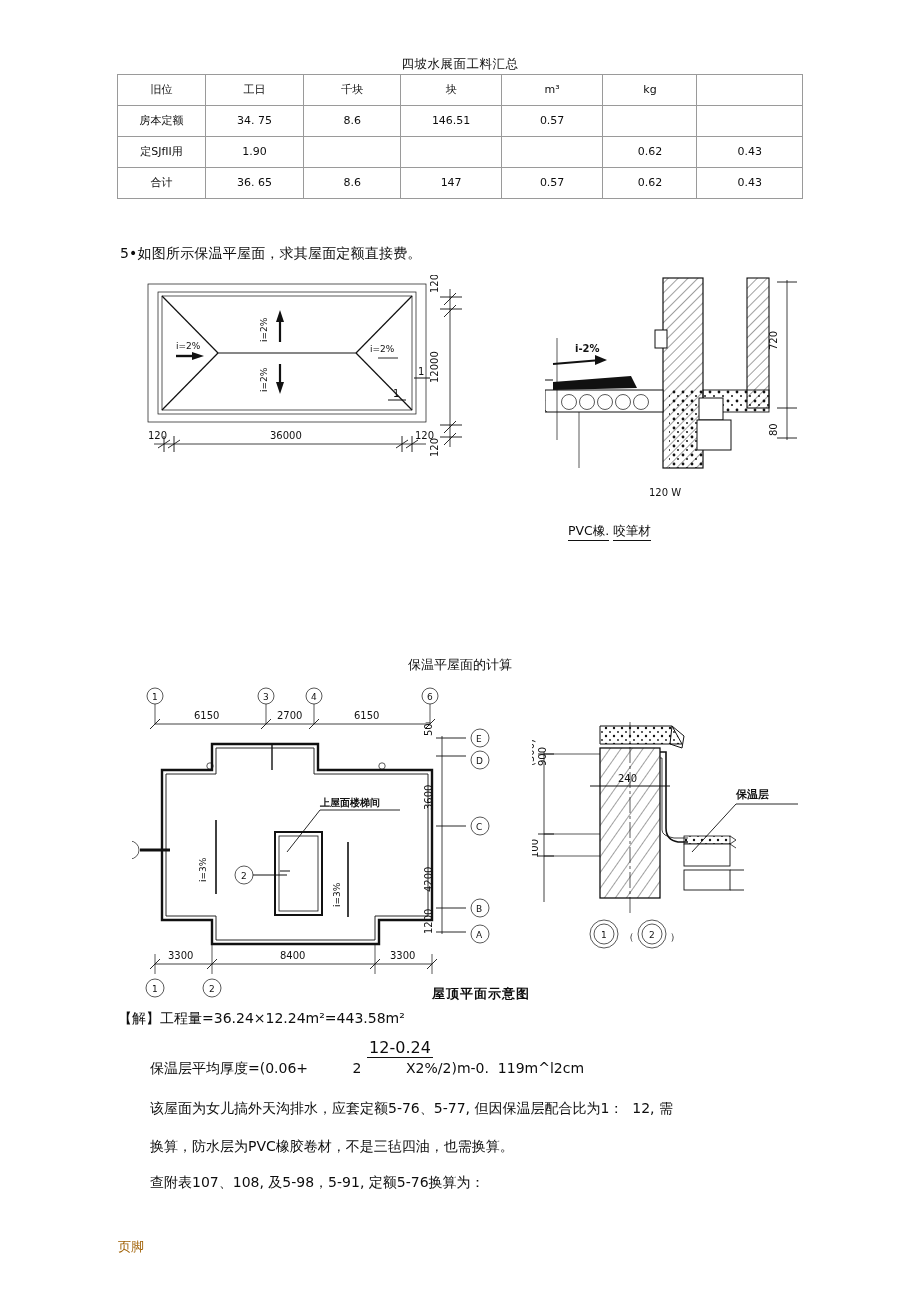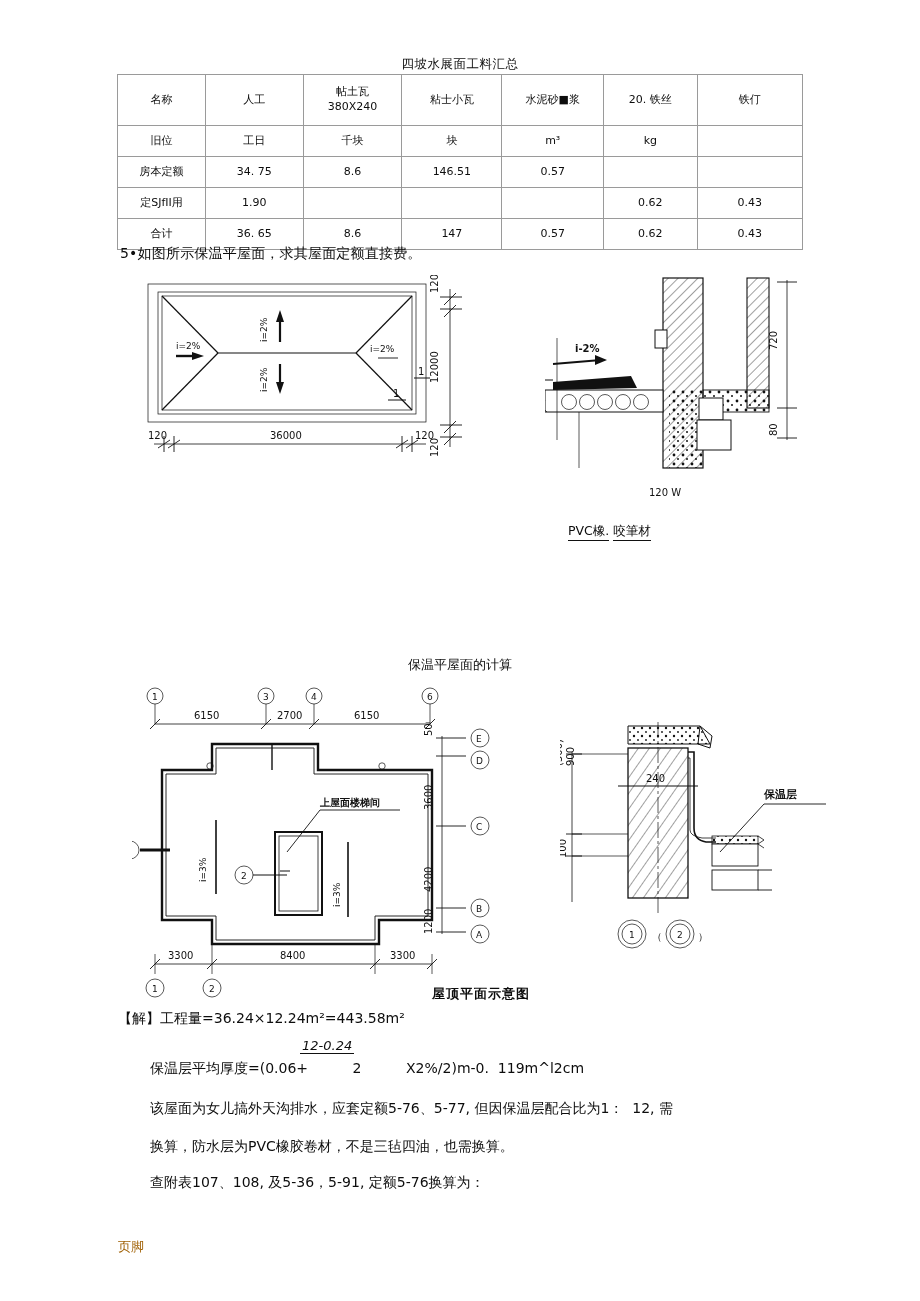--- a/index.html
+++ b/index.html
@@ -36,21 +36,21 @@
   .c4{width:102px;}
   .c5{width:94px;}
   .c6{width:106px;}
 
   
   .q-line{
     position:absolute;left:120px;top:245px;font-size:14px;letter-spacing:.2px;
   }
   .cap{position:absolute;font-size:12.5px;}
   .solution{position:absolute;font-size:14px;white-space:pre;}
-  .frac-box{position:absolute;text-align:left;font-size:13px;font-style:italic;}
+  .frac-box{position:absolute;text-align:center;font-size:16px;}
   .frac-box u{text-decoration:none;border-bottom:1.4px solid #111;padding:0 2px;}
   .ftr{position:absolute;left:118px;top:1238px;font-size:13px;color:#a16207;}
 
   
   .fig{position:absolute;}
   svg{display:block;}
   text{font-family:"DejaVu Sans","Liberation Sans",sans-serif;fill:#111;}
   .dimtxt{font-size:10px;}
   .smtxt{font-size:9px;}
   .lbl{font-size:10px;font-weight:bold;}
@@ -58,32 +58,20 @@
 </style>
 </head>
 <body>
 
 <div class="page">
 
   <div class="tbl-title">四坡水展面工料汇总</div>
 
   <table class="wrap">
     <tbody>
-      <tr class="hrow">
-        <td class="c0"><span>名称</span></td>
-        <td class="c1"><span>人工</span></td>
-        <td class="c2">
-          <div>帖土瓦</div>
-          <div>380X240</div>
-        </td>
-        <td class="c3"><span>粘士小瓦</span></td>
-        <td class="c4"><span>水泥砂■浆</span></td>
-        <td class="c5"><span>20. 铁丝</span></td>
-        <td class="c6"><span>铁仃</span></td>
-      </tr>
 
       <tr class="drow">
         <td class="c0">旧位</td>
         <td class="c1">工日</td>
         <td class="c2">千块</td>
         <td class="c3">块</td>
         <td class="c4">m³</td>
         <td class="c5">kg</td>
         <td class="c6"></td>
       </tr>
@@ -367,21 +355,21 @@
         <circle cx="62" cy="104" r="9" class="hatch-w"></circle>
         <text class="smtxt" x="58" y="108">C</text>
         <circle cx="62" cy="186" r="9" class="hatch-w"></circle>
         <text class="smtxt" x="58" y="190">B</text>
         <circle cx="62" cy="212" r="9" class="hatch-w"></circle>
         <text class="smtxt" x="58" y="216">A</text>
       </g>
     </svg>
   </div>
 
-  <div class="fig" style="left:560px;top:718px;">
+  <div class="fig" style="left:532px;top:718px;">
     <svg width="300" height="250" viewBox="0 0 300 250">
       <defs>
         <pattern id="h2" width="9" height="9" patternUnits="userSpaceOnUse" patternTransform="rotate(35)">
           <line x1="0" y1="0" x2="0" y2="9" stroke="#111" stroke-width=".8"></line>
         </pattern>
         <pattern id="d2" width="8" height="8" patternUnits="userSpaceOnUse">
           <circle cx="2" cy="2" r="1.2" fill="#111"></circle>
           <circle cx="6" cy="6" r=".9" fill="#111"></circle>
         </pattern>
       </defs>
@@ -438,17 +426,17 @@
 
   <div class="solution" style="left:118px;top:1010px;">【解】工程量=36.24×12.24m²=443.58m²</div>
 
   <div class="frac-box" style="left:300px;top:1038px;width:200px;">
     <u>12-0.24</u>
   </div>
 
   <div class="solution" style="left:150px;top:1060px;">保温层平均厚度=(0.06+          2          X2%/2)m-0.  119m^l2cm</div>
   <div class="solution" style="left:150px;top:1100px;">该屋面为女儿搞外天沟排水，应套定额5-76、5-77, 但因保温层配合比为1：  12, 需</div>
   <div class="solution" style="left:150px;top:1138px;">换算，防水层为PVC橡胶卷材，不是三毡四油，也需换算。</div>
-  <div class="solution" style="left:150px;top:1174px;">查附表107、108, 及5-36，5-91, 定额5-76换算为：</div>
+  <div class="solution" style="left:150px;top:1174px;">查附表107、108, 及5-98，5-91, 定额5-76换算为：</div>
 
   <div class="ftr">页脚</div>
 
 </div>
 
 </body></html>

